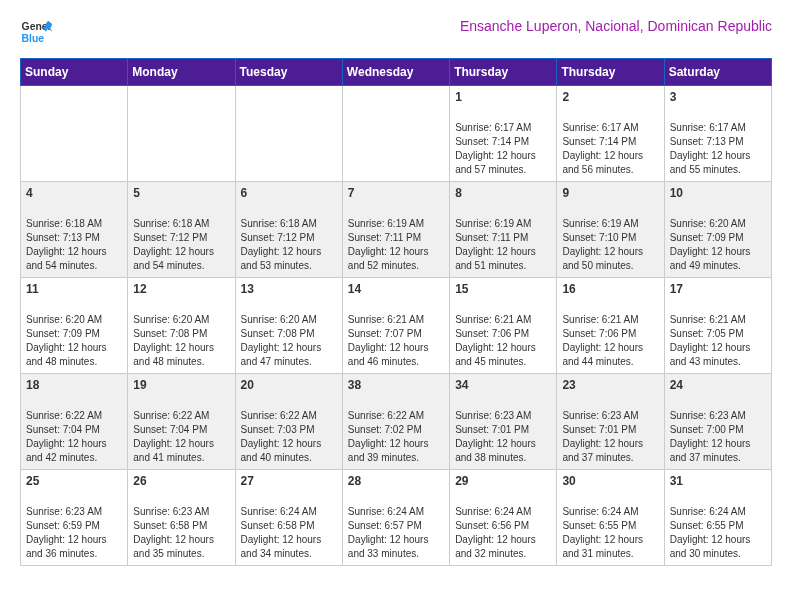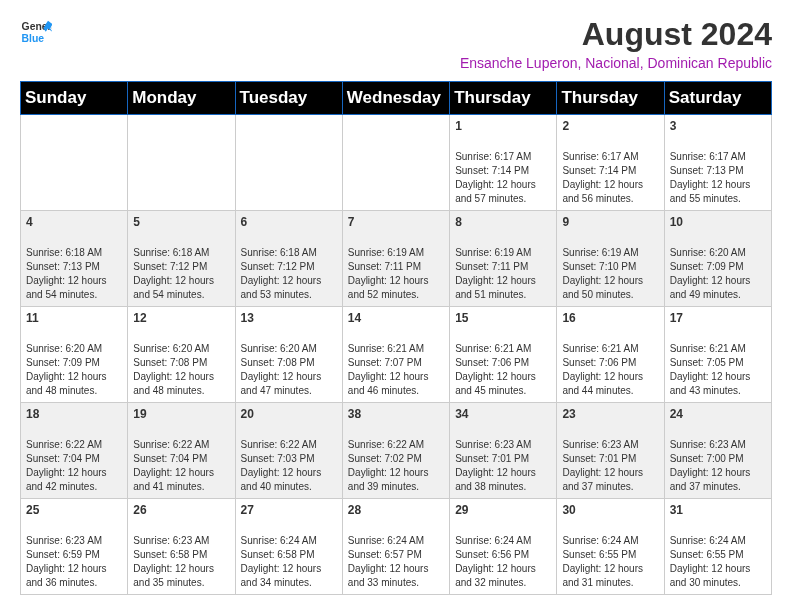--- a/index.html
+++ b/index.html
@@ -38,25 +38,25 @@
       color: #a21caf;
       margin-top: 2px;
     }
     .calendar {
       width: 100%;
       border-collapse: collapse;
       margin-top: 10px;
       font-size: 11px;
     }
     .calendar th {
-      background-color: #000000;
+      background-color: #4c1d95;
       color: #fff;
       padding: 6px 4px;
       text-align: left;
-      font-size: 17px;
+      font-size: 12px;
       font-weight: bold;
       border: 1px solid #1565C0;
     }
     .calendar td {
       border: 1px solid #ccc;
       vertical-align: top;
       padding: 4px 5px;
       width: calc(100% / 7);
       height: 88px;
       background: #fff;
@@ -95,21 +95,20 @@
 
 <div class="header">
   <div class="logo">
     <svg class="logo-icon" viewBox="0 0 40 40">
       <text x="2" y="18" font-size="13" font-weight="bold" fill="#333">General</text>
       <text x="2" y="32" font-size="13" font-weight="bold" fill="#2196F3">Blue</text>
       <polygon points="30,8 38,14 34,22 38,28 30,22 26,28 22,22 26,14" fill="#2196F3" transform="translate(0,-4) scale(0.7) translate(20,6)"></polygon>
     </svg>
   </div>
   <div class="title-section">
-    <div class="main-title">August 2024</div>
     <div class="subtitle">Ensanche Luperon, Nacional, Dominican Republic</div>
   </div>
 </div>
 
 <table class="calendar">
   <thead>
     <tr>
     <th>Sunday</th>
         <th>Monday</th>
         <th>Tuesday</th>

